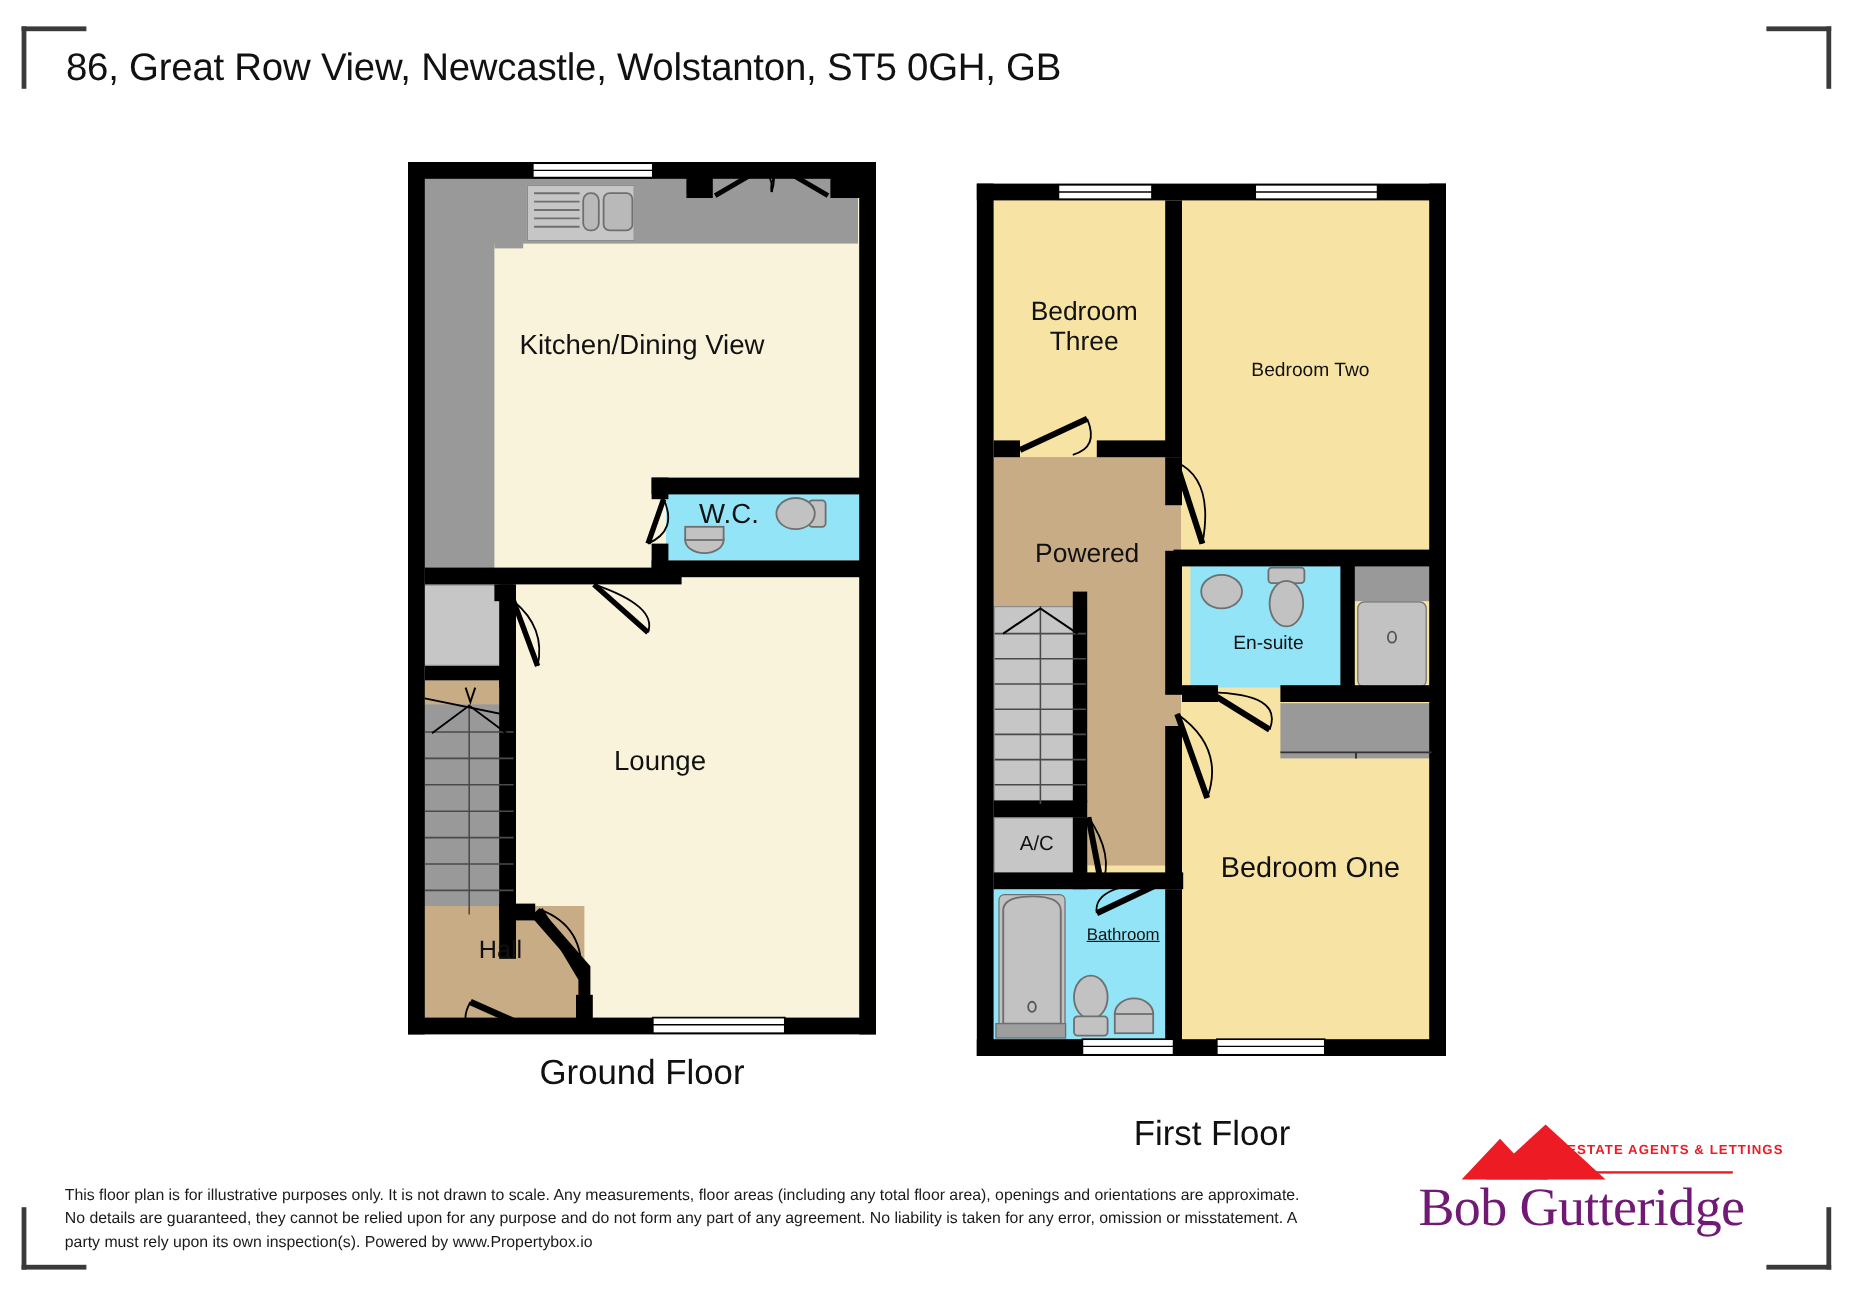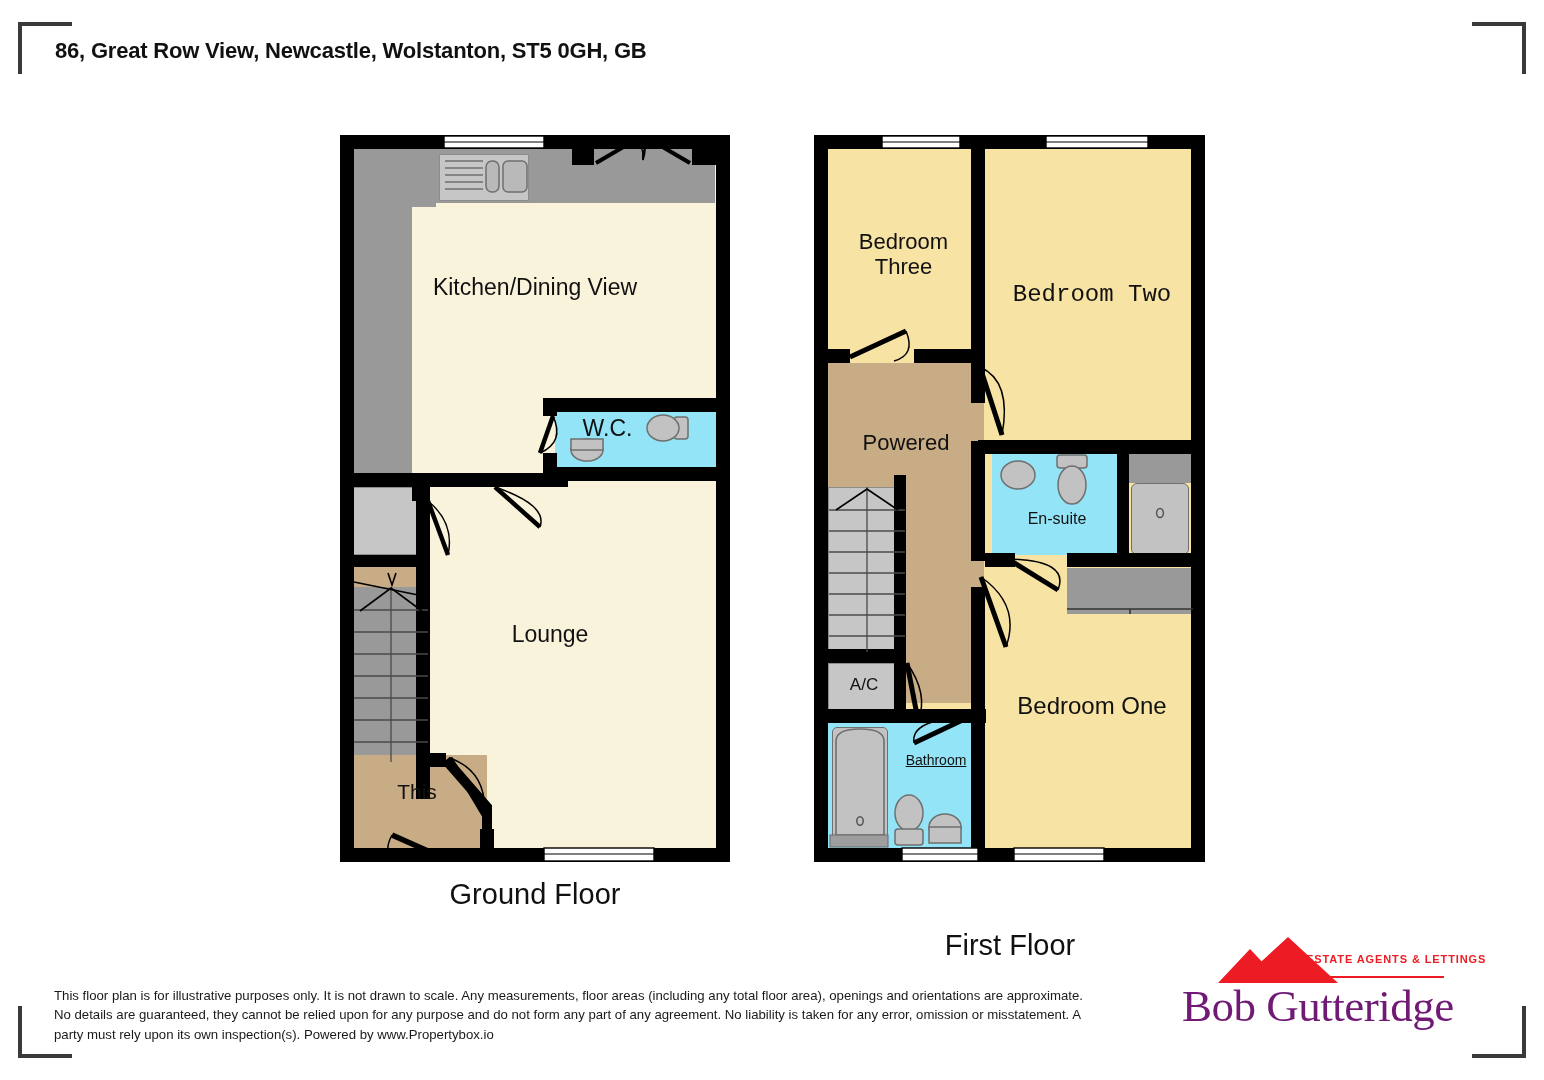--- a/index.html
+++ b/index.html
@@ -8,27 +8,27 @@
        font-family:"Liberation Sans","DejaVu Sans",sans-serif;color:#111;}
 
   
   .corner{position:absolute;border-color:#3a3a3a;border-style:solid;width:50px;height:48px;}
   .corner.tl{left:18px;top:22px;border-width:4px 0 0 4px;}
   .corner.tr{right:18px;top:22px;border-width:4px 4px 0 0;}
   .corner.bl{left:18px;bottom:22px;border-width:0 0 4px 4px;}
   .corner.br{right:18px;bottom:22px;border-width:0 4px 4px 0;}
 
   
-  #title{position:absolute;left:55px;top:38px;font-size:22px;font-weight:bold;
+  #title{position:absolute;left:55px;top:38px;font-size:32px;font-weight:normal;
          letter-spacing:-.2px;white-space:nowrap;}
 
   
   .plan{position:absolute;}
   #ground-plan{left:340px;top:135px;width:390px;height:727px;}
-  #first-plan {left:814px;top:135px;width:391px;height:536px;}
+  #first-plan {left:814px;top:153px;width:391px;height:536px;}
 
   .floor-label{position:absolute;font-size:29px;text-align:center;width:400px;}
   #ground-label{left:335px;top:878px;}
   #first-label {left:810px;top:929px;text-align:center;}
 
   
   .b{position:absolute;box-sizing:border-box;}
   .wall{background:#000;}
   .room{background:#faf3dc;}
   .bedroom{background:#f7e3a3;}
@@ -192,21 +192,21 @@
 
     <g>
       <rect x="204" y="713" width="110" height="13" fill="#ffffff" stroke="#000" stroke-width="1.4"></rect>
       <line x1="204" y1="719" x2="314" y2="719" stroke="#000" stroke-width="1.2"></line>
     </g>
   </svg>
 
   <div class="rlabel" style="left:35px;top:140px;width:320px;font-size:23px;">Kitchen/Dining View</div>
   <div class="rlabel" style="left:215px;top:281px;width:105px;font-size:23px;">W.C.</div>
   <div class="rlabel" style="left:120px;top:487px;width:180px;font-size:23px;">Lounge</div>
-  <div class="rlabel" style="left:22px;top:645px;width:110px;font-size:21px;">This</div>
+  <div class="rlabel" style="left:22px;top:645px;width:110px;font-size:21px;">Hall</div>
 </div>
 
 <div class="floor-label" id="ground-label">Ground Floor</div>
 
 <div class="plan" id="first-plan">
 
   <div class="b bedroom" style="left:12px;top:12px;width:367px;height:703px;"></div>
 
   <div class="b hallc" style="left:12px;top:228px;width:158px;height:340px;"></div>
   <div class="b hallc" style="left:12px;top:228px;width:158px;height:340px;"></div>
@@ -340,21 +340,21 @@
 
     <g>
       <ellipse cx="131" cy="692" rx="16" ry="13" fill="#c2c2c2" stroke="#6f6f6f" stroke-width="1.5"></ellipse>
       <rect x="115" y="692" width="32" height="16" fill="#c2c2c2" stroke="#6f6f6f" stroke-width="1.5"></rect>
     </g>
   </svg>
 
   <div class="rlabel" style="left:22px;top:95px;width:135px;font-size:22px;">Bedroom</div>
   <div class="rlabel" style="left:22px;top:120px;width:135px;font-size:22px;">Three</div>
 
-  <div class="rlabel" style="left:178px;top:147px;width:200px;font-size:24px;font-family:Liberation Mono, monospace;">Bedroom Two</div>
+  <div class="rlabel" style="left:178px;top:147px;width:200px;font-size:16px;">Bedroom Two</div>
 
   <div class="rlabel" style="left:18px;top:296px;width:148px;font-size:22px;">Powered</div>
 
   <div class="rlabel md" style="left:180px;top:375px;width:126px;">En-suite</div>
 
   <div class="rlabel md" style="left:14px;top:540px;width:72px;font-size:17px;">A/C</div>
 
   <div class="rlabel sm" style="left:74px;top:618px;width:96px;font-size:14px;text-decoration:underline;">Bathroom</div>
 
   <div class="rlabel" style="left:178px;top:558px;width:200px;font-size:24px;">Bedroom One</div>

